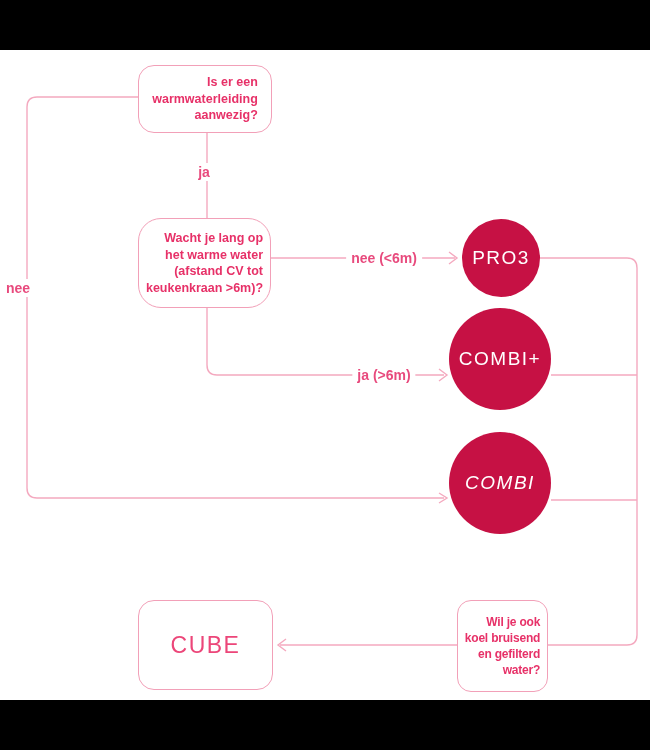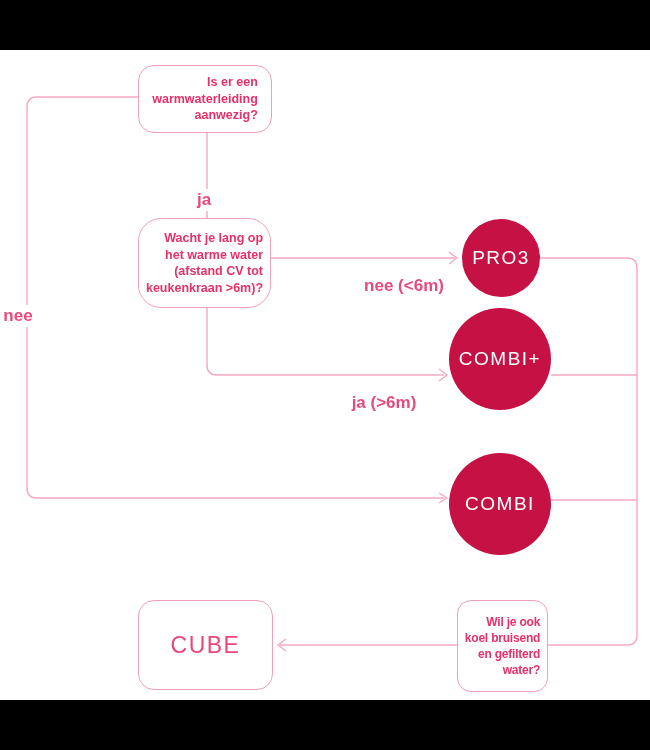--- a/index.html
+++ b/index.html
@@ -29,29 +29,29 @@
   #cube-box{left:138px;top:600px;width:135px;height:90px;
           color:var(--cube-text,#ec4679);font-size:23px;letter-spacing:1.5px;
           font-weight:400;white-space:nowrap;}
   .pcircle{
     position:absolute;border-radius:50%;background:var(--circle-fill,#c61144);
     color:var(--circle-text,#fff);display:flex;align-items:center;justify-content:center;
     font-weight:400;font-size:19px;letter-spacing:1.5px;
   }
   #circle-pro3{left:462px;top:219px;width:78px;height:78px;}
   #circle-combiplus{left:449px;top:308px;width:102px;height:102px;}
-  #circle-combi{left:449px;top:453px;width:102px;height:102px;}
+  #circle-combi{left:449px;top:432px;width:102px;height:102px;font-style:italic;}
   .elabel{
     position:absolute;transform:translate(-50%,-50%);background:#fff;
     padding:1px 5px;color:var(--label-text,#e84a7d);
-    font-size:17px;font-weight:600;white-space:nowrap;margin-top:28px;
+    font-size:14px;font-weight:600;white-space:nowrap;
   }
   #label-ja{left:204px;top:172px;}
   #label-nee{left:18px;top:288px;}
-  #label-nee-6m{left:404px;top:258px;}
+  #label-nee-6m{left:384px;top:258px;}
   #label-ja-6m{left:384px;top:375px;}
 </style>
 </head>
 <body>
 
 <div id="canvas">
 
   <div class="letterbox top"></div>
   <div class="letterbox bottom"></div>
 

